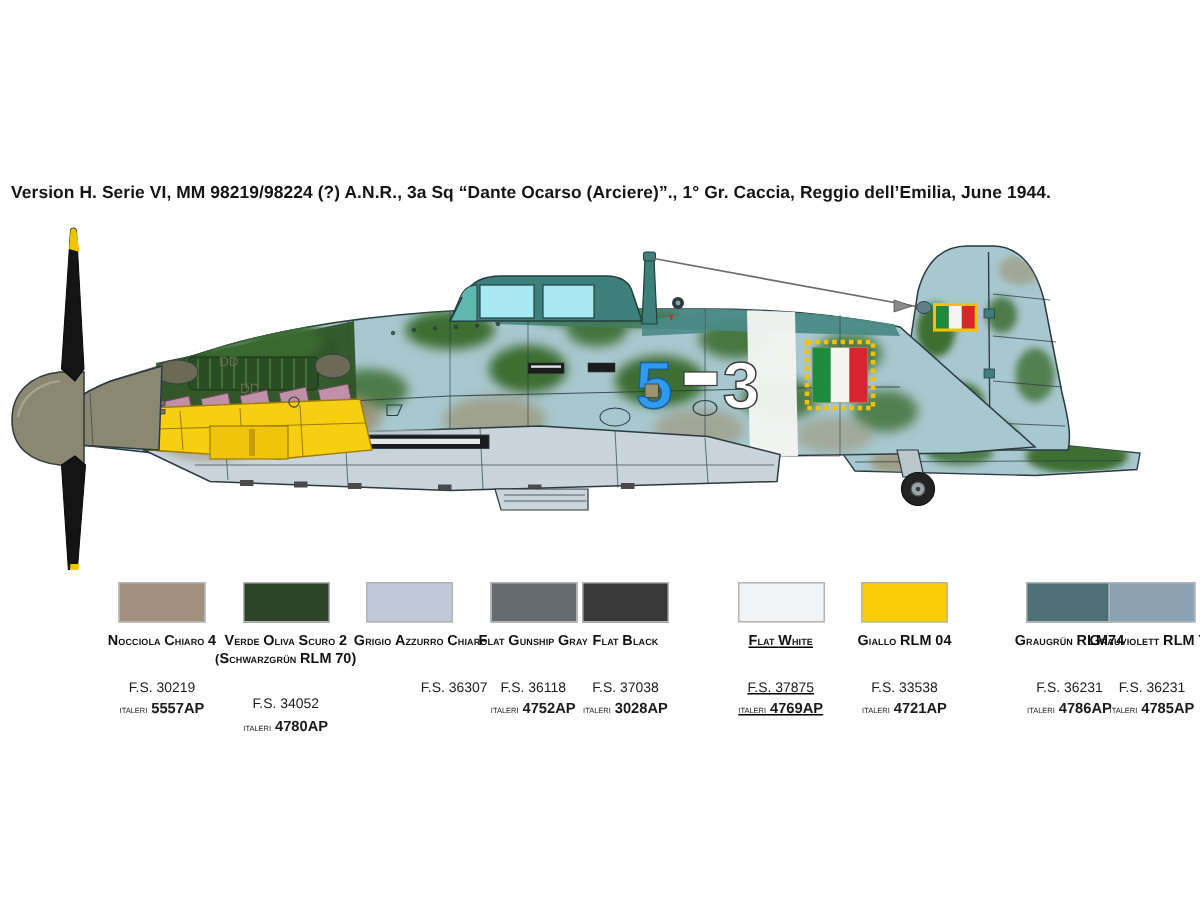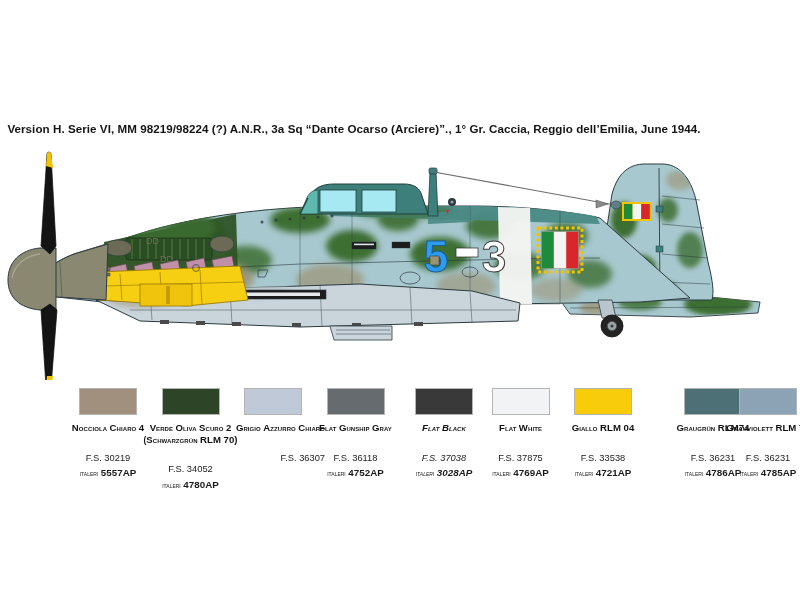--- a/index.html
+++ b/index.html
@@ -355,27 +355,27 @@
         <div class="sw-chip" title="Grigio Azzurro Chiaro" style="background: rgb(191, 201, 216);"></div>
         <div class="sw-name"><span class="cap">G</span>rigio <span class="cap">A</span>zzurro <span class="cap">C</span>hiaro</div>
         <div class="sw-fs">F.S. 36307</div>
       </div>
       <div class="sw-col" style="left: 303.5px;">
         <div class="sw-chip" title="Flat Gunship Gray" style="background: rgb(102, 107, 112);"></div>
         <div class="sw-name"><span class="cap">F</span>lat <span class="cap">G</span>unship <span class="cap">G</span>ray</div>
         <div class="sw-fs">F.S. 36118</div>
         <div class="sw-it"><span class="brand">Italeri</span> <span class="code"><b>4752</b>AP</span></div>
       </div>
-      <div class="sw-col" style="left: 392px; font-style: italic;">
+      <div class="sw-col" style="left: 365px;">
         <div class="sw-chip" title="Flat Black" style="background: rgb(57, 57, 57);"></div>
         <div class="sw-name"><span class="cap">F</span>lat <span class="cap">B</span>lack</div>
         <div class="sw-fs">F.S. 37038</div>
         <div class="sw-it"><span class="brand">Italeri</span> <span class="code"><b>3028</b>AP</span></div>
       </div>
-      <div class="sw-col" style="left: 468.5px;">
+      <div class="sw-col" style="left: 468.5px; text-decoration: underline;">
         <div class="sw-chip" title="Flat White" style="background: rgb(242, 243, 244);"></div>
         <div class="sw-name"><span class="cap">F</span>lat <span class="cap">W</span>hite</div>
         <div class="sw-fs">F.S. 37875</div>
         <div class="sw-it"><span class="brand">Italeri</span> <span class="code"><b>4769</b>AP</span></div>
       </div>
       <div class="sw-col" style="left: 551px;">
         <div class="sw-chip" title="Giallo RLM 04" style="background: rgb(248, 204, 10);"></div>
         <div class="sw-name"><span class="cap">G</span>iallo <span class="cap">RLM</span> <span class="cap">04</span></div>
         <div class="sw-fs">F.S. 33538</div>
         <div class="sw-it"><span class="brand">Italeri</span> <span class="code"><b>4721</b>AP</span></div>

